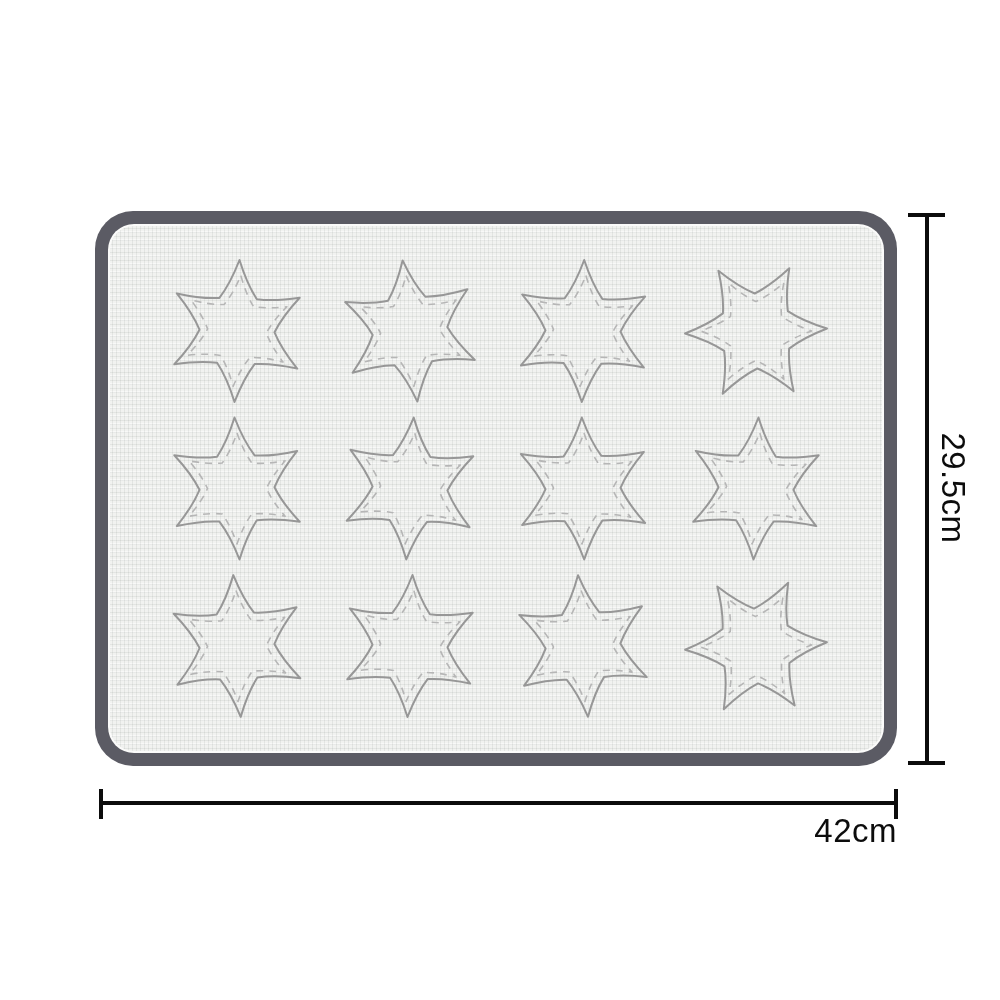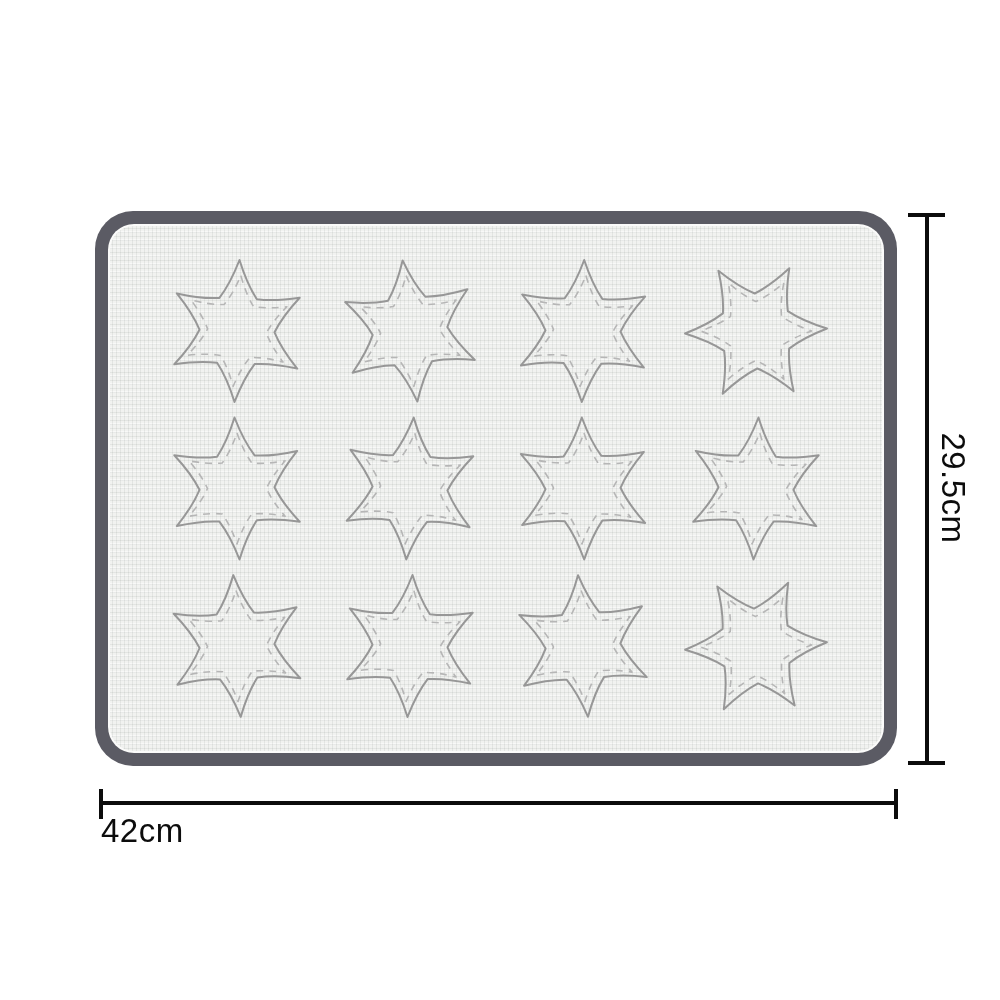--- a/index.html
+++ b/index.html
@@ -61,21 +61,21 @@
     position: absolute;
     color: var(--dim-color, #0c0c0c);
     font-size: 33px;
     letter-spacing: 0.5px;
     white-space: nowrap;
   }
   .dim-label-w {
     left: 101px;
     top: 812px;
     width: 796px;
-    text-align: left;
+    text-align: right;
   }
   .dim-label-h {
     left: 953px;
     top: 488px;
     transform: translate(-50%, -50%) rotate(90deg);
     transform-origin: center center;
   }
 </style>
 </head>
 <body>

